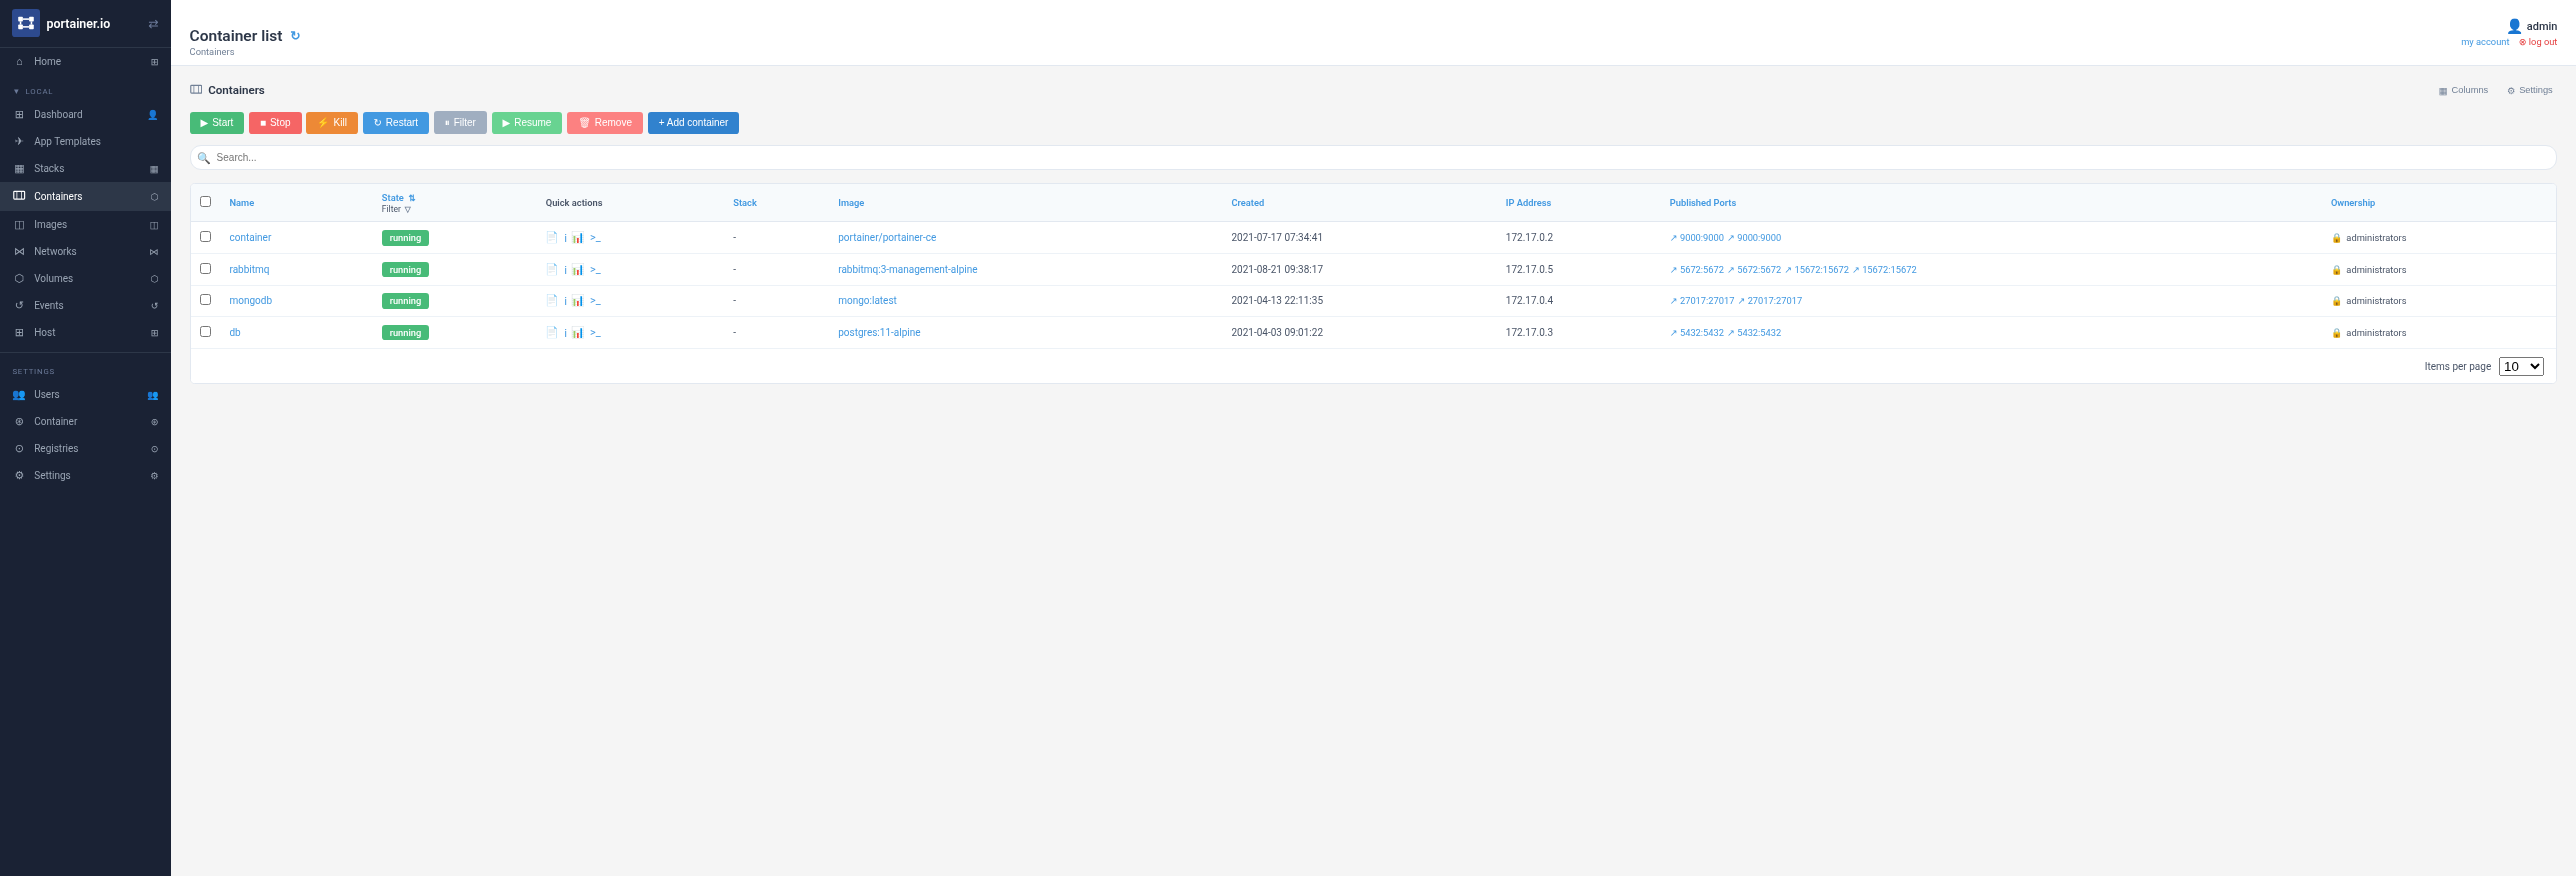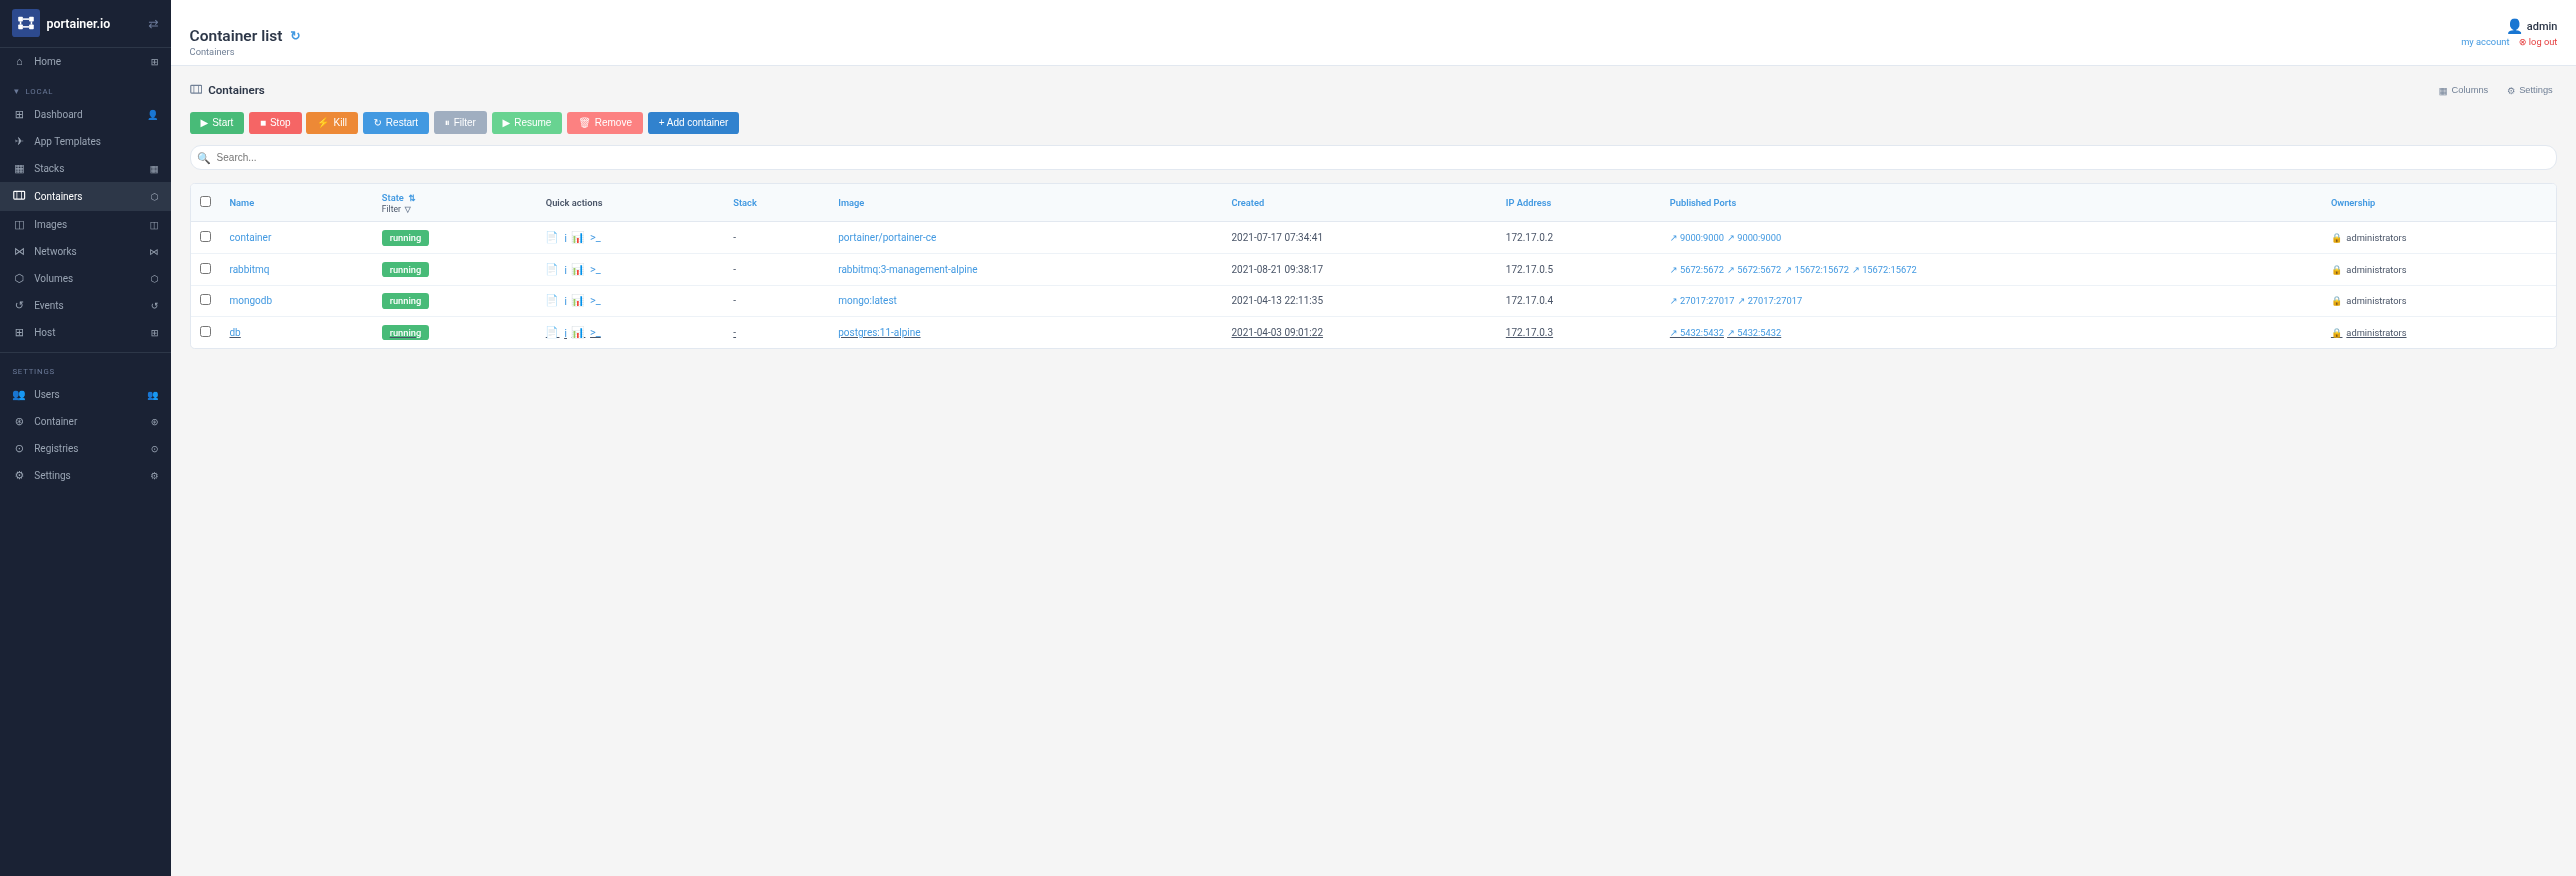--- a/index.html
+++ b/index.html
@@ -55,21 +55,21 @@
     .search-bar input { width: 100%; padding: 6.2px 9.3px 6.2px 26px; border: 0.8px solid #e2e8f0; border-radius: 11px; font-size: 10px; color: #4a5568; background: #fff; outline: none; }
     .search-icon-pos { position: absolute; left: 7.8px; top: 50%; transform: translateY(-50%); color: #a0aec0; font-size: 11px; }
 
     
     .table-container { background: #fff; border: 0.8px solid #e2e8f0; border-radius: 4.7px; overflow: hidden; }
     table { width: 100%; border-collapse: collapse; }
     thead tr { background: #f7fafc; border-bottom: 1.6px solid #e2e8f0; }
     th { padding: 7.8px 9.3px; text-align: left; font-size: 9.3px; font-weight: 600; color: #4299e1; white-space: nowrap; }
     th.dark { color: #4a5568; }
     td { padding: 7.8px 9.3px; border-bottom: 0.8px solid #edf2f7; font-size: 10px; color: #4a5568; vertical-align: middle; }
-    tr:last-child td { border-bottom: none; text-decoration: underline; }
+    tr:last-child td { border-bottom: none; }
     .badge-running { background: #48bb78; color: #fff; padding: 2.3px 7.8px; border-radius: 3.1px; font-size: 9.3px; font-weight: 500; }
     .container-name-link { color: #4299e1; text-decoration: none; cursor: pointer; }
     .image-link { color: #4299e1; text-decoration: none; cursor: pointer; text-align: center; }
     .port-link { color: #4299e1; font-size: 9.3px; text-decoration: none; cursor: pointer; display: inline-flex; align-items: center; gap: 1.6px; }
     .ports-cell { display: flex; flex-wrap: wrap; gap: 3.1px; }
     .quick-actions { display: flex; gap: 4.7px; align-items: center; }
     .qa-icon { color: #4299e1; cursor: pointer; font-size: 11px; }
     .ownership-cell { display: flex; align-items: center; gap: 3.9px; color: #4a5568; font-size: 9.3px; }
 
     
@@ -444,17 +444,26 @@
       </td>
       <td>
         <div class="ownership-cell">
           <span>🔒</span>
           <span>administrators</span>
         </div>
       </td>
     </tr>
           </tbody>
       </table>
+      <div class="table-footer">
+        <span>Items per page</span>
+        <select>
+          <option>10</option>
+          <option>25</option>
+          <option>50</option>
+          <option>100</option>
+        </select>
+      </div>
     </div>
 
   </div>
 </div>
 
 
 </body></html>

